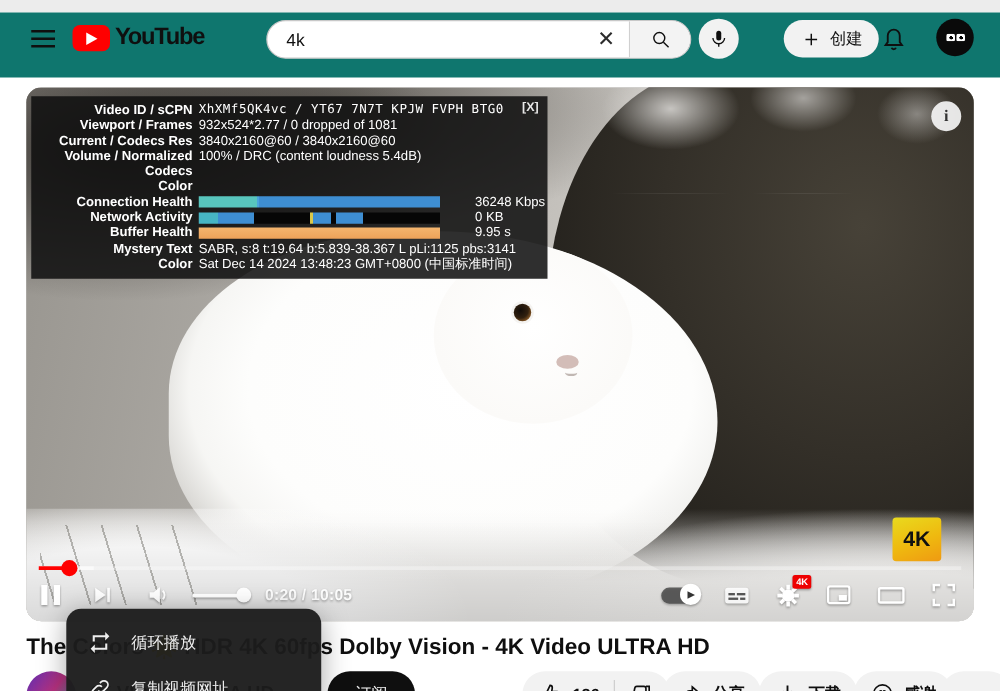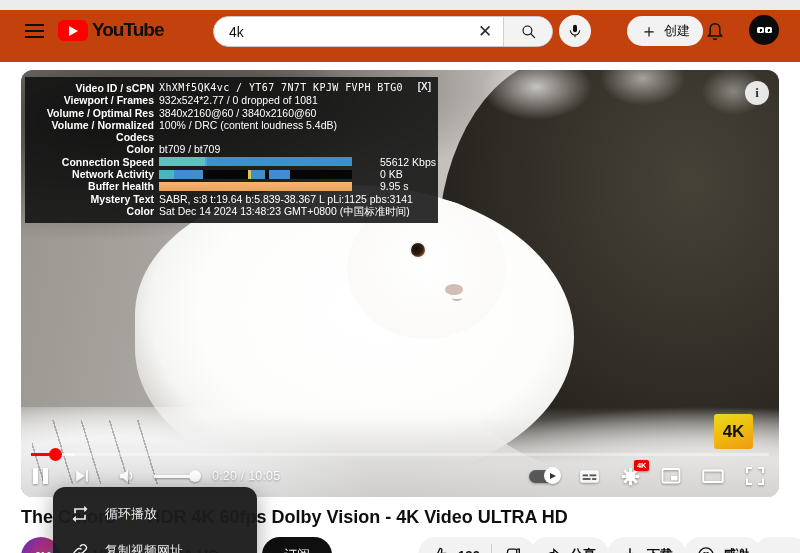--- a/index.html
+++ b/index.html
@@ -2,21 +2,21 @@
 <html><head>
 <meta charset="utf-8">
 <style>
   * { margin:0; padding:0; box-sizing:border-box; }
   html,body { width:800px; height:553px; overflow:hidden; background:#fff;
     font-family:"Liberation Sans", sans-serif; position:relative; }
 
   .top-strip { position:absolute; left:0; top:0; width:800px; height:10px; background:#ececec; }
 
   
-  .header { position:absolute; left:0; top:10px; width:800px; height:52px; background:#c2410c; }
+  .header { position:absolute; left:0; top:10px; width:800px; height:52px; background:#0f766e; }
   .hamburger { position:absolute; left:25px; top:14px; width:19px; height:14px; cursor:pointer; }
   .hamburger span { display:block; height:2px; background:#0f0f0f; margin-bottom:4px; }
   .logo { position:absolute; left:58px; top:9px; display:flex; align-items:center; gap:4px; cursor:pointer; }
   .logo-mark { width:30px; height:21px; background:#ff0000; border-radius:6px; position:relative; }
   .logo-mark:after { content:""; position:absolute; left:11px; top:6px; border-left:9px solid #fff;
     border-top:5px solid transparent; border-bottom:5px solid transparent; }
   .logo-text { font-size:19px; font-weight:bold; letter-spacing:-1px; color:#0f0f0f; }
 
   .search-pill { position:absolute; left:213px; top:6px; width:340px; height:31px;
     border:1px solid #c8c8c8; border-radius:16px; display:flex; align-items:center; background:#fff; }
@@ -105,21 +105,21 @@
   .controls { position:absolute; left:12px; right:12px; bottom:3px; height:36px; display:flex;
     align-items:center; color:#fff; filter:drop-shadow(0 1px 1px rgba(0,0,0,.35)); }
   .pause-btn { display:flex; gap:5px; margin-right:24px; cursor:pointer; }
   .pause-btn i { width:5px; height:16px; background:#fff; display:block; }
   .ctl { cursor:pointer; display:flex; align-items:center; }
   .ctl svg { display:block; }
   .next-btn { margin-right:24px; }
   .vol-btn { margin-right:8px; }
   .vol-slider { position:relative; width:42px; height:3px; background:#fff; margin:0 8px; cursor:pointer; }
   .vol-slider i { position:absolute; right:-5px; top:-4.5px; width:12px; height:12px; border-radius:50%; background:#fff; }
-  .time { font-size:12.5px; color:rgba(255,255,255,.95); margin-left:8px; letter-spacing:.2px; }
+  .time { font-size:12.5px; color:rgba(255,255,255,.95); margin-left:8px; letter-spacing:.2px;font-weight:bold; }
   .right-ctls { margin-left:auto; display:flex; align-items:center; gap:17px; }
   .autoplay { width:31px; height:13px; border-radius:7px; background:rgba(75,75,75,.85); position:relative; cursor:pointer; }
   .autoplay i { position:absolute; right:-1px; top:-2.5px; width:17px; height:17px; border-radius:50%;
     background:#fff; display:flex; align-items:center; justify-content:center; }
   .autoplay i:after { content:""; border-left:6px solid #333; border-top:3.6px solid transparent;
     border-bottom:3.6px solid transparent; margin-left:1px; }
   .gear-wrap { position:relative; }
   .gear-badge { position:absolute; top:-5px; right:-7px; background:#e00; color:#fff; font-size:7.5px;
     font-weight:bold; padding:1px 2.5px; border-radius:2px; line-height:1.2; }
 
@@ -218,38 +218,37 @@
     <div class="stats-close">[X]</div>
     <div class="srow">
       <span class="lab">Video ID / sCPN</span>
       <span class="val val-mono">XhXMf5QK4vc / YT67 7N7T KPJW FVPH BTG0</span>
     </div>
     <div class="srow">
       <span class="lab">Viewport / Frames</span>
       <span class="val">932x524*2.77 / 0 dropped of 1081</span>
     </div>
     <div class="srow">
-      <span class="lab">Volume / Optimal Res</span>
+      <span class="lab">Current / Codecs Res</span>
       <span class="val">3840x2160@60 / 3840x2160@60</span>
     </div>
     <div class="srow">
       <span class="lab">Volume / Normalized</span>
       <span class="val">100% / DRC (content loudness 5.4dB)</span>
     </div>
     <div class="srow">
       <span class="lab">Codecs</span>
     </div>
     <div class="srow">
       <span class="lab">Color</span>
-      <span class="val">bt709 / bt709</span>
-    </div>
-    <div class="srow">
-      <span class="lab">Connection Speed</span>
+    </div>
+    <div class="srow">
+      <span class="lab">Connection Health</span>
       <span class="meter m-conn"></span>
-      <span class="m-val">55612 Kbps</span>
+      <span class="m-val">36248 Kbps</span>
     </div>
     <div class="srow">
       <span class="lab">Network Activity</span>
       <span class="meter m-net"></span>
       <span class="m-val">0 KB</span>
     </div>
     <div class="srow">
       <span class="lab">Buffer Health</span>
       <span class="meter m-buf"></span>
       <span class="m-val">9.95 s</span>

